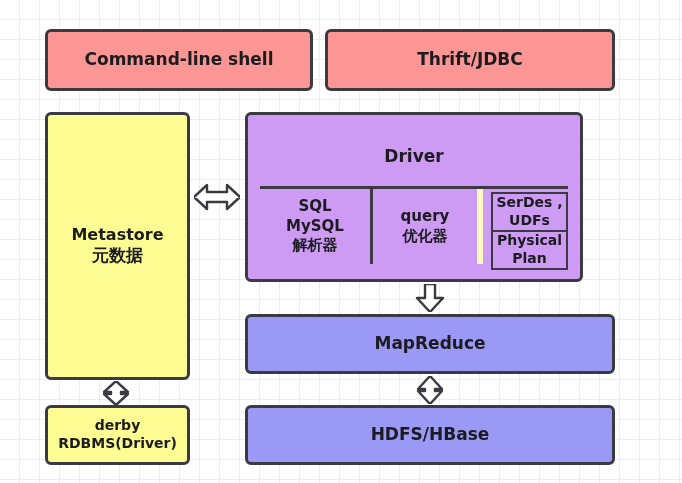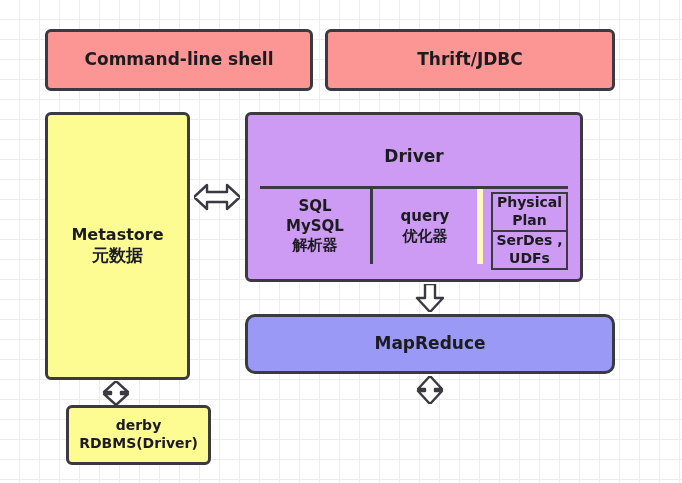--- a/index.html
+++ b/index.html
@@ -33,36 +33,36 @@
     justify-content: center;
     text-align: center;
     color: #1b1b20;
     font-weight: bold;
     line-height: 1.28;
   }
 
   .salmon { background: #fb9695; }
   .yellow { background: #fcfc93; }
   .purple { background: #cd9bf3; }
-  .blue   { background: #9a99f6; border-radius: 10px; }
+  .blue   { background: #9a99f6; }
 
   
   #cli-box   { left: 45px;  top: 29px;  width: 268px; height: 62px; font-size: 17px; text-align: right; }
   #thrift-box{ left: 325px; top: 29px;  width: 290px; height: 62px; font-size: 17px; }
 
   
   #metastore-box {
     left: 45px; top: 112px; width: 145px; height: 268px;
     font-size: 16px; flex-direction: column;
   }
   #metastore-box .line2 { font-size: 17px; }
 
   #derby-box {
     left: 45px; top: 405px; width: 145px; height: 60px;
-    font-size: 14px; flex-direction: column; margin-left: 21px;
+    font-size: 14px; flex-direction: column;
   }
 
   
   #driver-box {
     left: 245px; top: 112px; width: 338px; height: 170px;
     padding: 12px; display: block;
   }
   #driver-title {
     box-sizing: border-box;
     height: 62px;
@@ -158,34 +158,37 @@
         <span>解析器</span>
       </div>
 
       <div class="driver-cell" id="driver-cell-opt">
         <span>query</span>
         <span>优化器</span>
       </div>
 
       <div id="driver-cell-right">
         <div class="sub-box">
+          <span>SerDes , UDFs</span>
+        </div>
+        <div class="sub-box">
           <span>Physical Plan</span>
         </div>
-        <div class="sub-box">
-          <span>SerDes , UDFs</span>
-        </div>
       </div>
 
     </div>
   </div>
 
   <div class="box blue" id="mapreduce-box">
     <span>MapReduce</span>
   </div>
 
+  <div class="box blue" id="hdfs-box">
+    <span>HDFS/HBase</span>
+  </div>
 
   <svg class="arrow" id="arrow-metastore-driver" viewBox="0 0 46 30">
     <polygon points="0,15 13,3 13,10 33,10 33,3 46,15 33,27 33,20 13,20 13,27" fill="#ffffff" stroke="#3b3a42" stroke-width="2.4" stroke-linejoin="round"></polygon>
   </svg>
 
   <svg class="arrow" id="arrow-metastore-derby" viewBox="0 0 30 24">
     <polygon points="15,0 27,11 20,11 20,13 27,13 15,24 3,13 10,13 10,11 3,11" fill="#ffffff" stroke="#3b3a42" stroke-width="2.4" stroke-linejoin="round"></polygon>
   </svg>
 
   <svg class="arrow" id="arrow-driver-mapreduce" viewBox="0 0 30 28">

